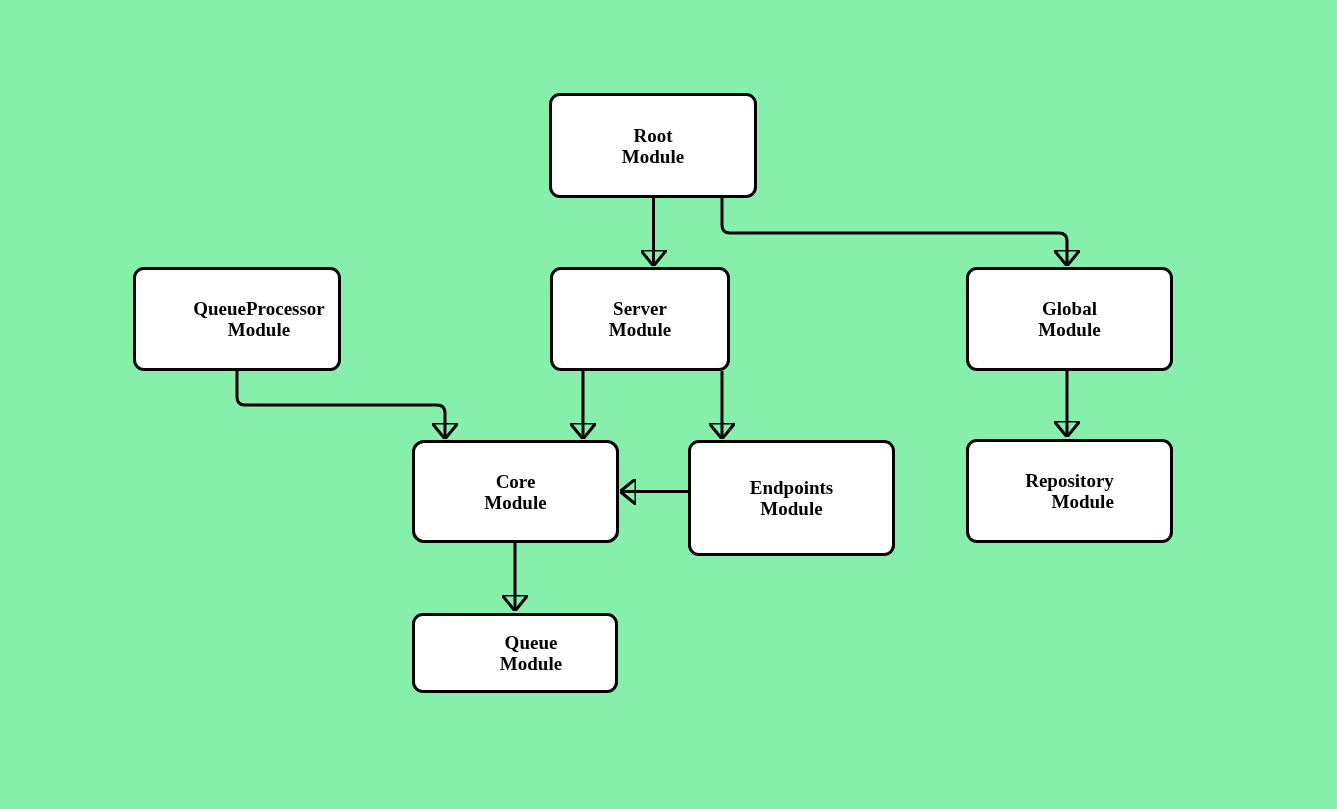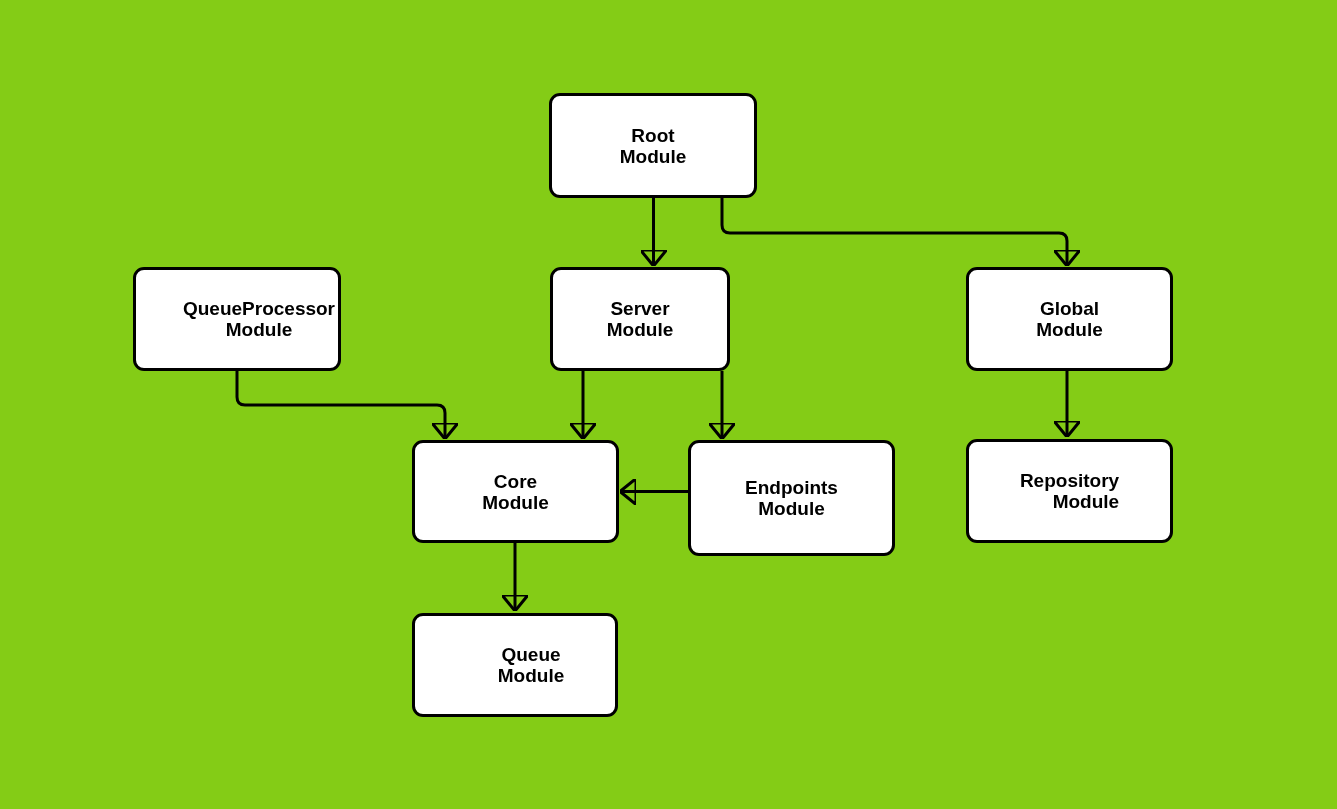--- a/index.html
+++ b/index.html
@@ -7,22 +7,22 @@
     padding: 0;
     width: 1337px;
     height: 809px;
     background: #ffffff;
     overflow: hidden;
   }
   .canvas {
     position: relative;
     width: 1337px;
     height: 809px;
-    background: #84cc16;
-    font-family: Liberation Sans, sans-serif;
+    background: #86efac;
+    font-family: Liberation Serif, serif;
   }
   .edges {
     position: absolute;
     left: 0;
     top: 0;
     width: 1337px;
     height: 809px;
   }
   .edges path {
     stroke: #000000;
@@ -91,33 +91,33 @@
   <div class="node" style="left:550px; top:267px; width:180px; height:104px;">
     <span class="node-label">Server
 Module</span>
   </div>
 
   <div class="node" style="left:966px; top:267px; width:207px; height:104px;">
     <span class="node-label">Global
 Module</span>
   </div>
 
-  <div class="node" style="left:412px; top:440px; width:207px; height:103px;">
+  <div class="node" style="left:412px; top:440px; width:207px; height:103px;border-radius:12px;">
     <span class="node-label">Core
 Module</span>
   </div>
 
   <div class="node" style="left:688px; top:440px; width:207px; height:116px;">
     <span class="node-label">Endpoints
 Module</span>
   </div>
 
   <div class="node" style="left:966px; top:439px; width:207px; height:104px;text-align:right;">
     <span class="node-label">Repository
 Module</span>
   </div>
 
-  <div class="node" style="left:412px; top:613px; width:206px; height:104px;padding-left:32px;">
+  <div class="node" style="left:412px; top:613px; width:206px; height:80px;padding-left:32px;">
     <span class="node-label">Queue
 Module</span>
   </div>
 
 </div>
 
 </body></html>

